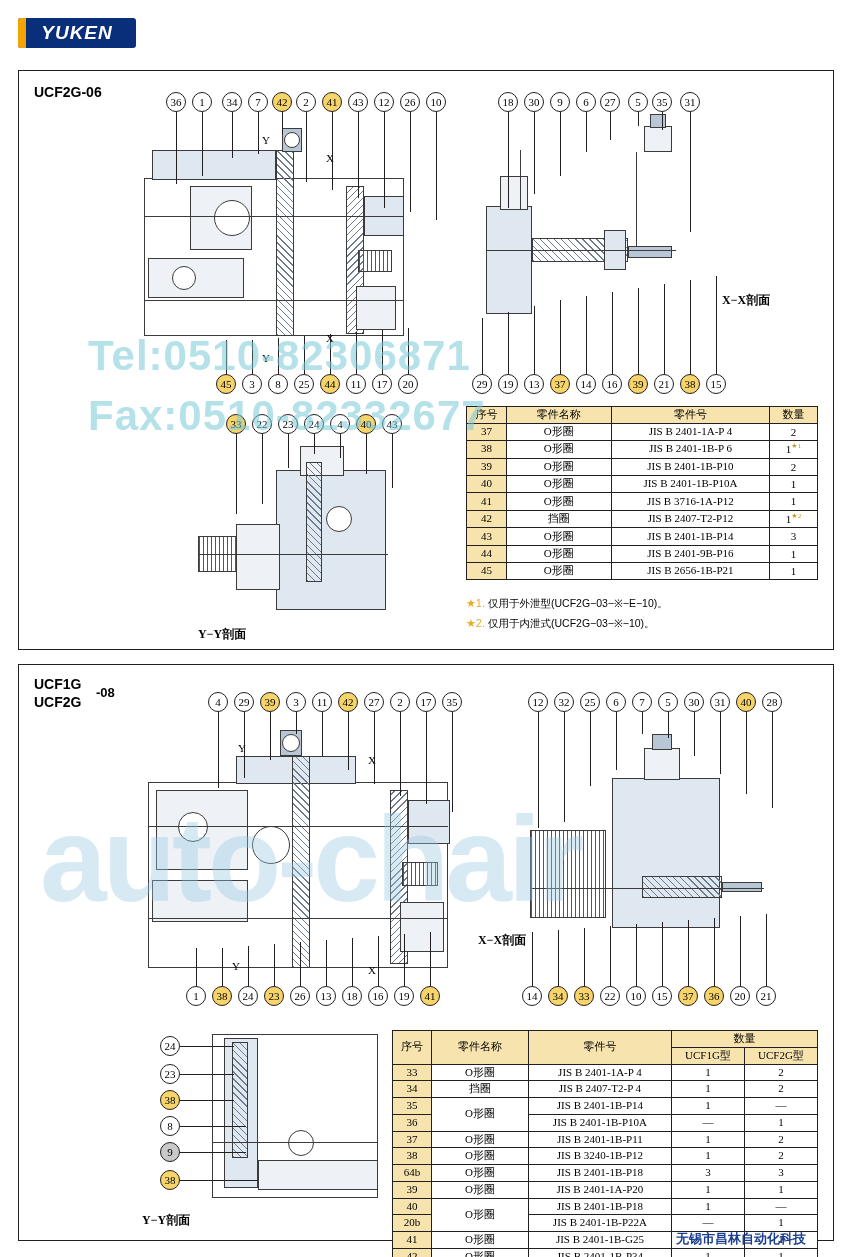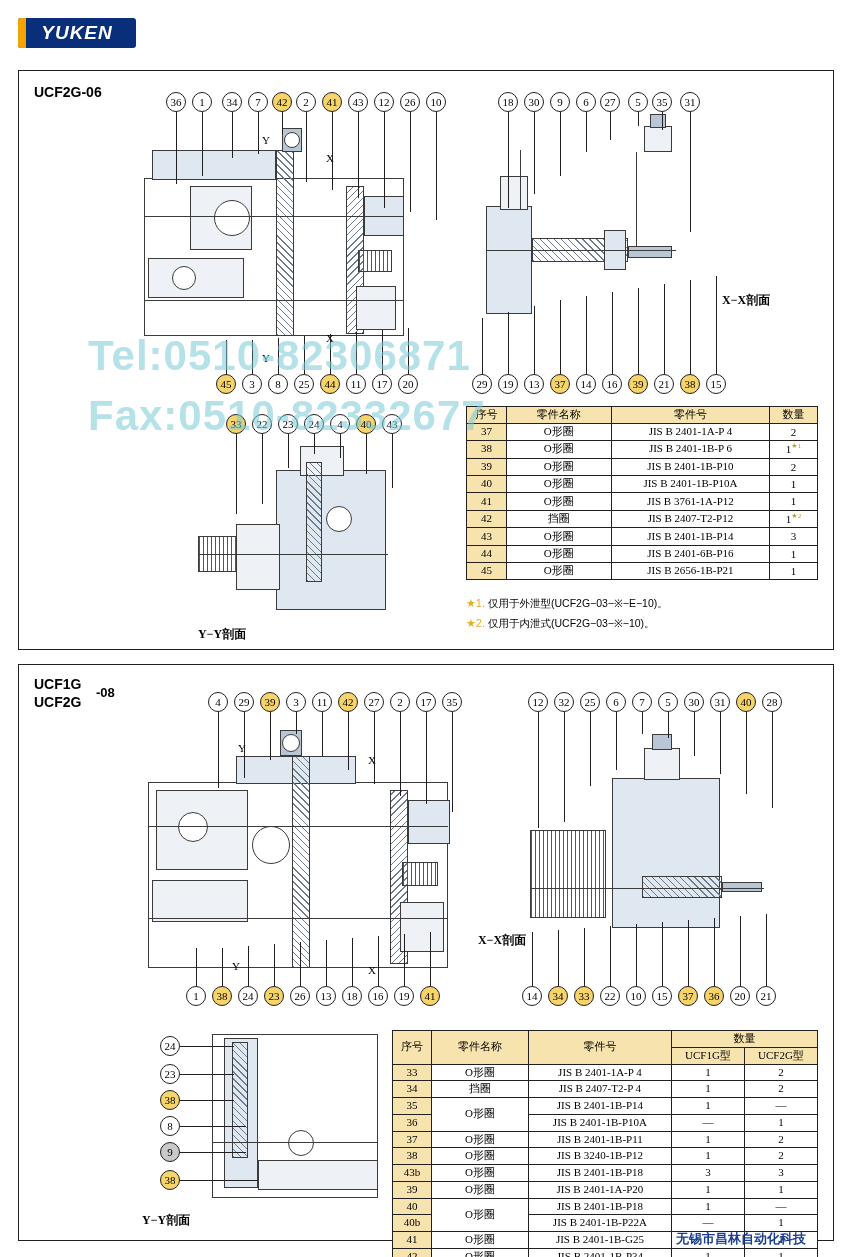--- a/index.html
+++ b/index.html
@@ -325,39 +325,39 @@
       </tr>
       <tr>
         <td class="idx">40</td>
         <td class="name">O形圈</td>
         <td class="code">JIS B 2401-1B-P10A</td>
         <td class="qty"><span>1</span><span class="sup"></span></td>
       </tr>
       <tr>
         <td class="idx">41</td>
         <td class="name">O形圈</td>
-        <td class="code">JIS B 3761-1A-P12</td>
+        <td class="code">JIS B 3716-1A-P12</td>
         <td class="qty"><span>1</span><span class="sup"></span></td>
       </tr>
       <tr>
         <td class="idx">42</td>
         <td class="name">挡圈</td>
         <td class="code">JIS B 2407-T2-P12</td>
         <td class="qty"><span>1</span><span class="sup">★2</span></td>
       </tr>
       <tr>
         <td class="idx">43</td>
         <td class="name">O形圈</td>
         <td class="code">JIS B 2401-1B-P14</td>
         <td class="qty"><span>3</span><span class="sup"></span></td>
       </tr>
       <tr>
         <td class="idx">44</td>
         <td class="name">O形圈</td>
-        <td class="code">JIS B 2401-6B-P16</td>
+        <td class="code">JIS B 2401-9B-P16</td>
         <td class="qty"><span>1</span><span class="sup"></span></td>
       </tr>
       <tr>
         <td class="idx">45</td>
         <td class="name">O形圈</td>
         <td class="code">JIS B 2656-1B-P21</td>
         <td class="qty"><span>1</span><span class="sup"></span></td>
       </tr>
     </tbody>
   </table>
@@ -565,42 +565,42 @@
         <td class="q2">2</td>
       </tr>
       <tr>
         <td class="idx">38</td>
         <td class="name">O形圈</td>
         <td class="code">JIS B 3240-1B-P12</td>
         <td class="q1">1</td>
         <td class="q2">2</td>
       </tr>
       <tr>
-        <td class="idx">43b</td>
+        <td class="idx">64b</td>
         <td class="name">O形圈</td>
         <td class="code">JIS B 2401-1B-P18</td>
         <td class="q1">3</td>
         <td class="q2">3</td>
       </tr>
       <tr>
         <td class="idx">39</td>
         <td class="name">O形圈</td>
         <td class="code">JIS B 2401-1A-P20</td>
         <td class="q1">1</td>
         <td class="q2">1</td>
       </tr>
       <tr>
         <td class="idx">40</td>
         <td class="name" rowspan="2">O形圈</td>
         <td class="code">JIS B 2401-1B-P18</td>
         <td class="q1">1</td>
         <td class="q2">—</td>
       </tr>
       <tr>
-        <td class="idx">40b</td>
+        <td class="idx">20b</td>
         <td class="code">JIS B 2401-1B-P22A</td>
         <td class="q1">—</td>
         <td class="q2">1</td>
       </tr>
       <tr>
         <td class="idx">41</td>
         <td class="name">O形圈</td>
         <td class="code">JIS B 2401-1B-G25</td>
         <td class="q1">1</td>
         <td class="q2">1</td>
@@ -608,17 +608,18 @@
       <tr>
         <td class="idx">42</td>
         <td class="name">O形圈</td>
         <td class="code">JIS B 2401-1B-P34</td>
         <td class="q1">1</td>
         <td class="q2">1</td>
       </tr>
     </tbody>
   </table>
 
+  <div class="wm-mid">auto-chair</div>
   <div class="wm-tel">Tel:0510-82306871</div>
   <div class="wm-fax">Fax:0510-82332677</div>
   <div class="wm-foot">无锡市昌林自动化科技</div>
 
 </div>
 
 </body></html>

